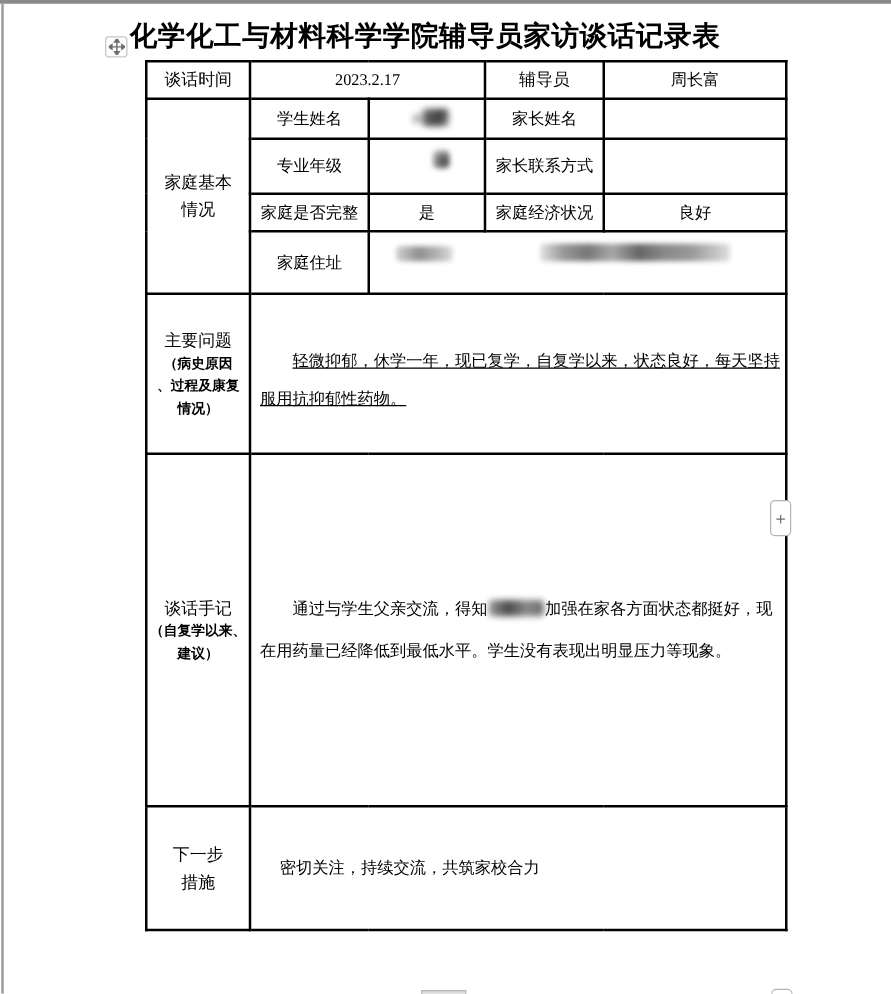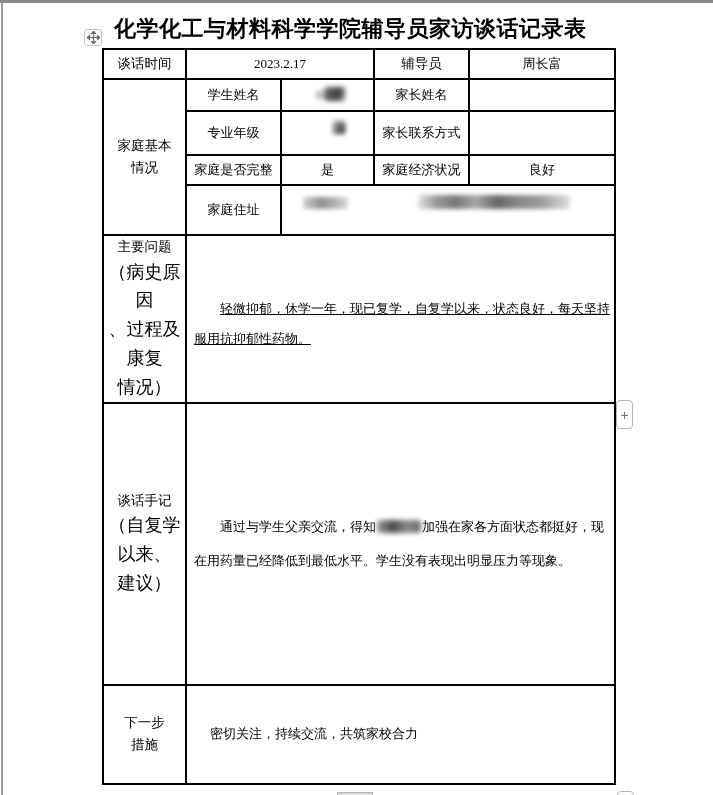--- a/index.html
+++ b/index.html
@@ -11,56 +11,57 @@
     font-family: "Liberation Serif", "DejaVu Serif", serif;
     color: #000;
   }
 
   
   .win-top    { position: absolute; left: 0; top: 0; width: 713px; height: 3px; background: #8a8a8a; }
   .win-left   { position: absolute; left: 1px; top: 3px; width: 2px; height: 792px; background: #9c9c9c; }
 
   
   .doc-title {
-    position: absolute; left: 114px; top: 13px; width: 512px;
+    position: absolute; left: 84px; top: 13px; width: 512px;
+    text-align: center;
     font-size: 22px; font-weight: bold; line-height: 32px;
     letter-spacing: 0.5px;
     white-space: nowrap;
   }
 
   
   .move-handle {
     position: absolute; left: 84px; top: 29px;
     width: 18px; height: 17px;
     background: #fdfdfd;
     border: 1px solid #c6c6c6;
     border-radius: 3px;
     display: flex; align-items: center; justify-content: center;
     box-sizing: border-box;
     cursor: move;
   }
 
   
   table.form {
-    position: absolute; left: 102px; top: 48px;
+    position: absolute; left: 116px; top: 48px;
     width: 512px;
     border-collapse: collapse;
     table-layout: fixed;
     font-size: 13px;
   }
   table.form td, table.form th {
     border: 2px solid #000;
     text-align: center;
     vertical-align: middle;
     padding: 0;
     font-weight: normal;
     word-break: break-all;
   }
   th.sec { font-weight: bold; font-size: 13.5px; line-height: 1.6; }
-  .sub-line { font-weight: normal; font-size: 18px; }
+  .sub-line { font-weight: bold; font-size: 11px; }
   td.rel { position: relative; }
 
   .para {
     text-align: left; margin: 0;
     padding: 0 4px 0 7px;
     text-indent: 2em;
     line-height: 30px;
   }
   .para.notes { line-height: 34px; }
   .para.issue { padding-top: 10px; text-decoration: underline; }

